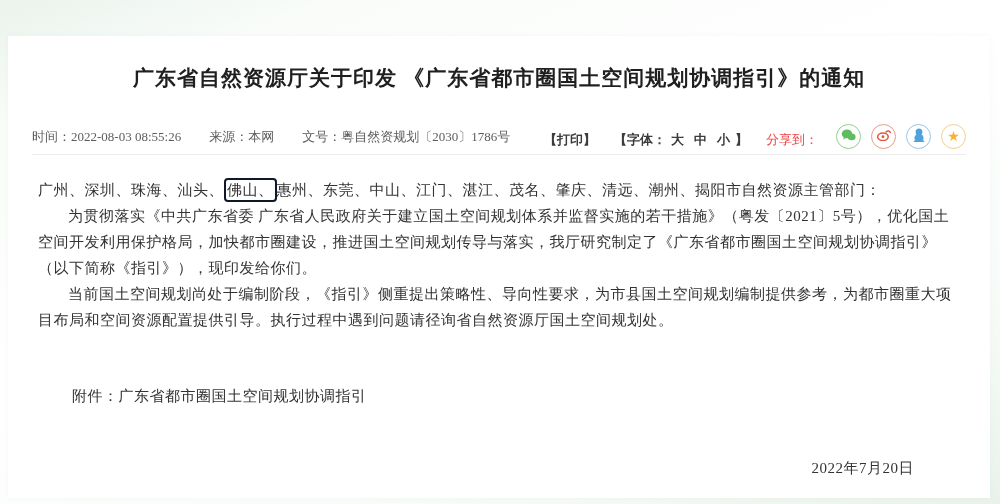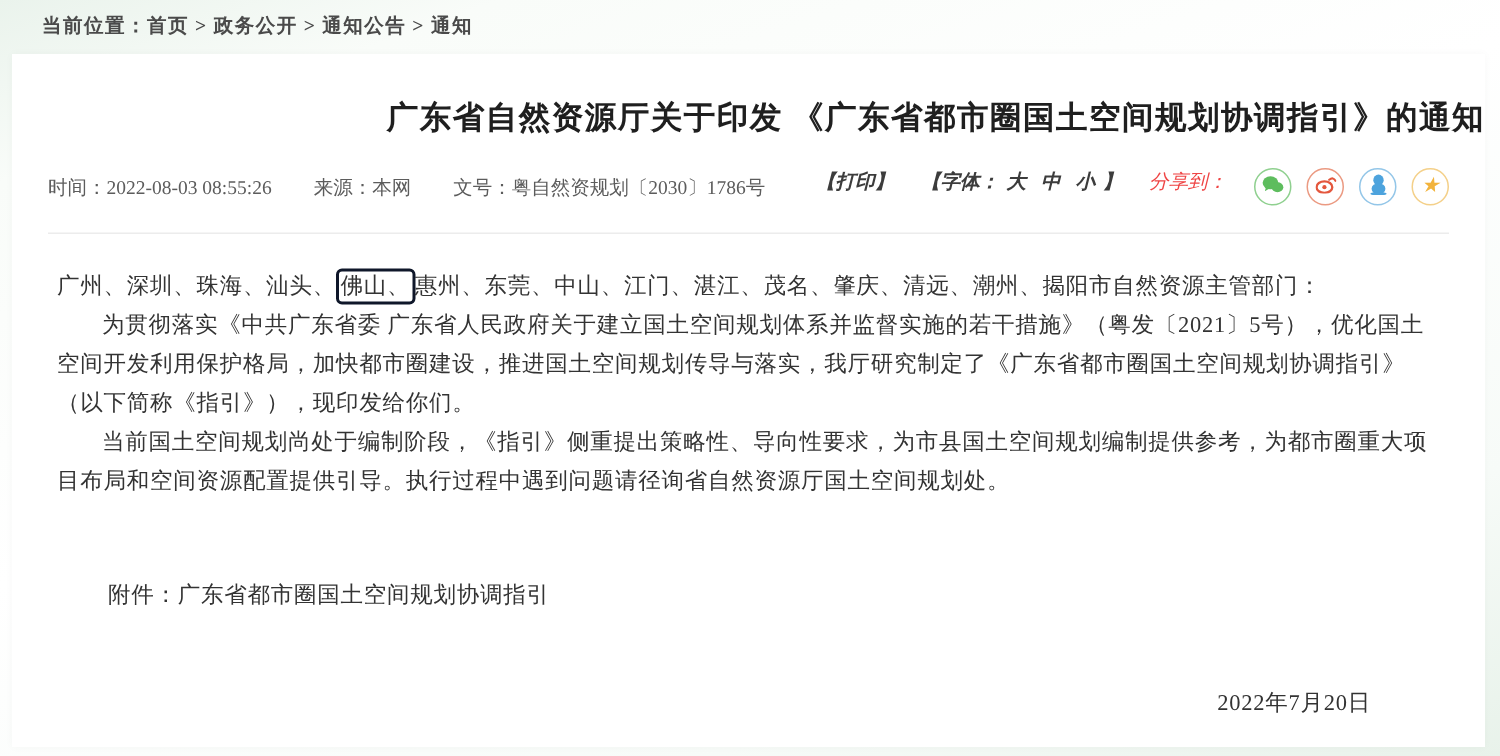--- a/index.html
+++ b/index.html
@@ -19,34 +19,34 @@
   .breadcrumb .sep { margin: 0 4px; color: #4a4a4a; }
 
   .card {
     position: absolute; left: 8px; top: 36px; width: 982px; height: 462px;
     background: #ffffff;
     box-shadow: 0 0 6px rgba(0,0,0,0.03);
   }
 
   .title {
     margin-top: 28px;
-    text-align: right;
+    text-align: center;
     font-size: 21px; font-weight: bold; color: #1f1f1f;
     letter-spacing: 1px;
   }
 
   .meta-row {
     display: flex; justify-content: space-between; align-items: center;
-    margin: 20px 24px 0 24px;
-    padding-bottom: 18px;
+    margin: 32px 24px 0 24px;
+    padding-bottom: 5px;
     border-bottom: 1px solid #ececec;
     font-size: 13px; color: #5c5c5c;
   }
   .meta-left { display: flex; gap: 28px; align-items: center; white-space: nowrap; }
-  .meta-right { display: flex; gap: 18px; align-items: flex-start; white-space: nowrap; font-style: italic; }
+  .meta-right { display: flex; gap: 18px; align-items: flex-end; white-space: nowrap; }
   .tool-btn { color: #3c3c3c; font-weight: 600; cursor: pointer; }
   .font-tools { color: #3c3c3c; font-weight: 600; }
   .font-size-opt { cursor: pointer; margin: 0 5px; }
   .share-label { color: #ef4444; }
   .share-icons { display: flex; gap: 10px; align-items: center; }
   .share-circle {
     width: 25px; height: 25px; border-radius: 50%;
     display: inline-flex; align-items: center; justify-content: center;
     cursor: pointer; background: #fff;
   }
@@ -73,23 +73,20 @@
 
   .signature { text-align: right; margin-top: 46px; margin-right: 46px; }
   .signature .org { display: block; }
   .signature .date { display: block; margin-top: 4px; }
 </style>
 </head>
 <body>
 
 <div class="page">
 
-  <div class="breadcrumb">
-    <span>当前位置：</span><a>首页</a><span class="sep">&gt;</span><a>政务公开</a><span class="sep">&gt;</span><a>通知公告</a><span class="sep">&gt;</span><a>通知</a>
-  </div>
 
   <div class="card">
 
     <h1 class="title">广东省自然资源厅关于印发 《广东省都市圈国土空间规划协调指引》的通知</h1>
 
     <div class="meta-row">
       <div class="meta-left">
         <span><span>时间：</span><span>2022-08-03 08:55:26</span></span>
         <span><span>来源：</span><span>本网</span></span>
         <span><span>文号：</span><span>粤自然资规划〔2030〕1786号</span></span>

